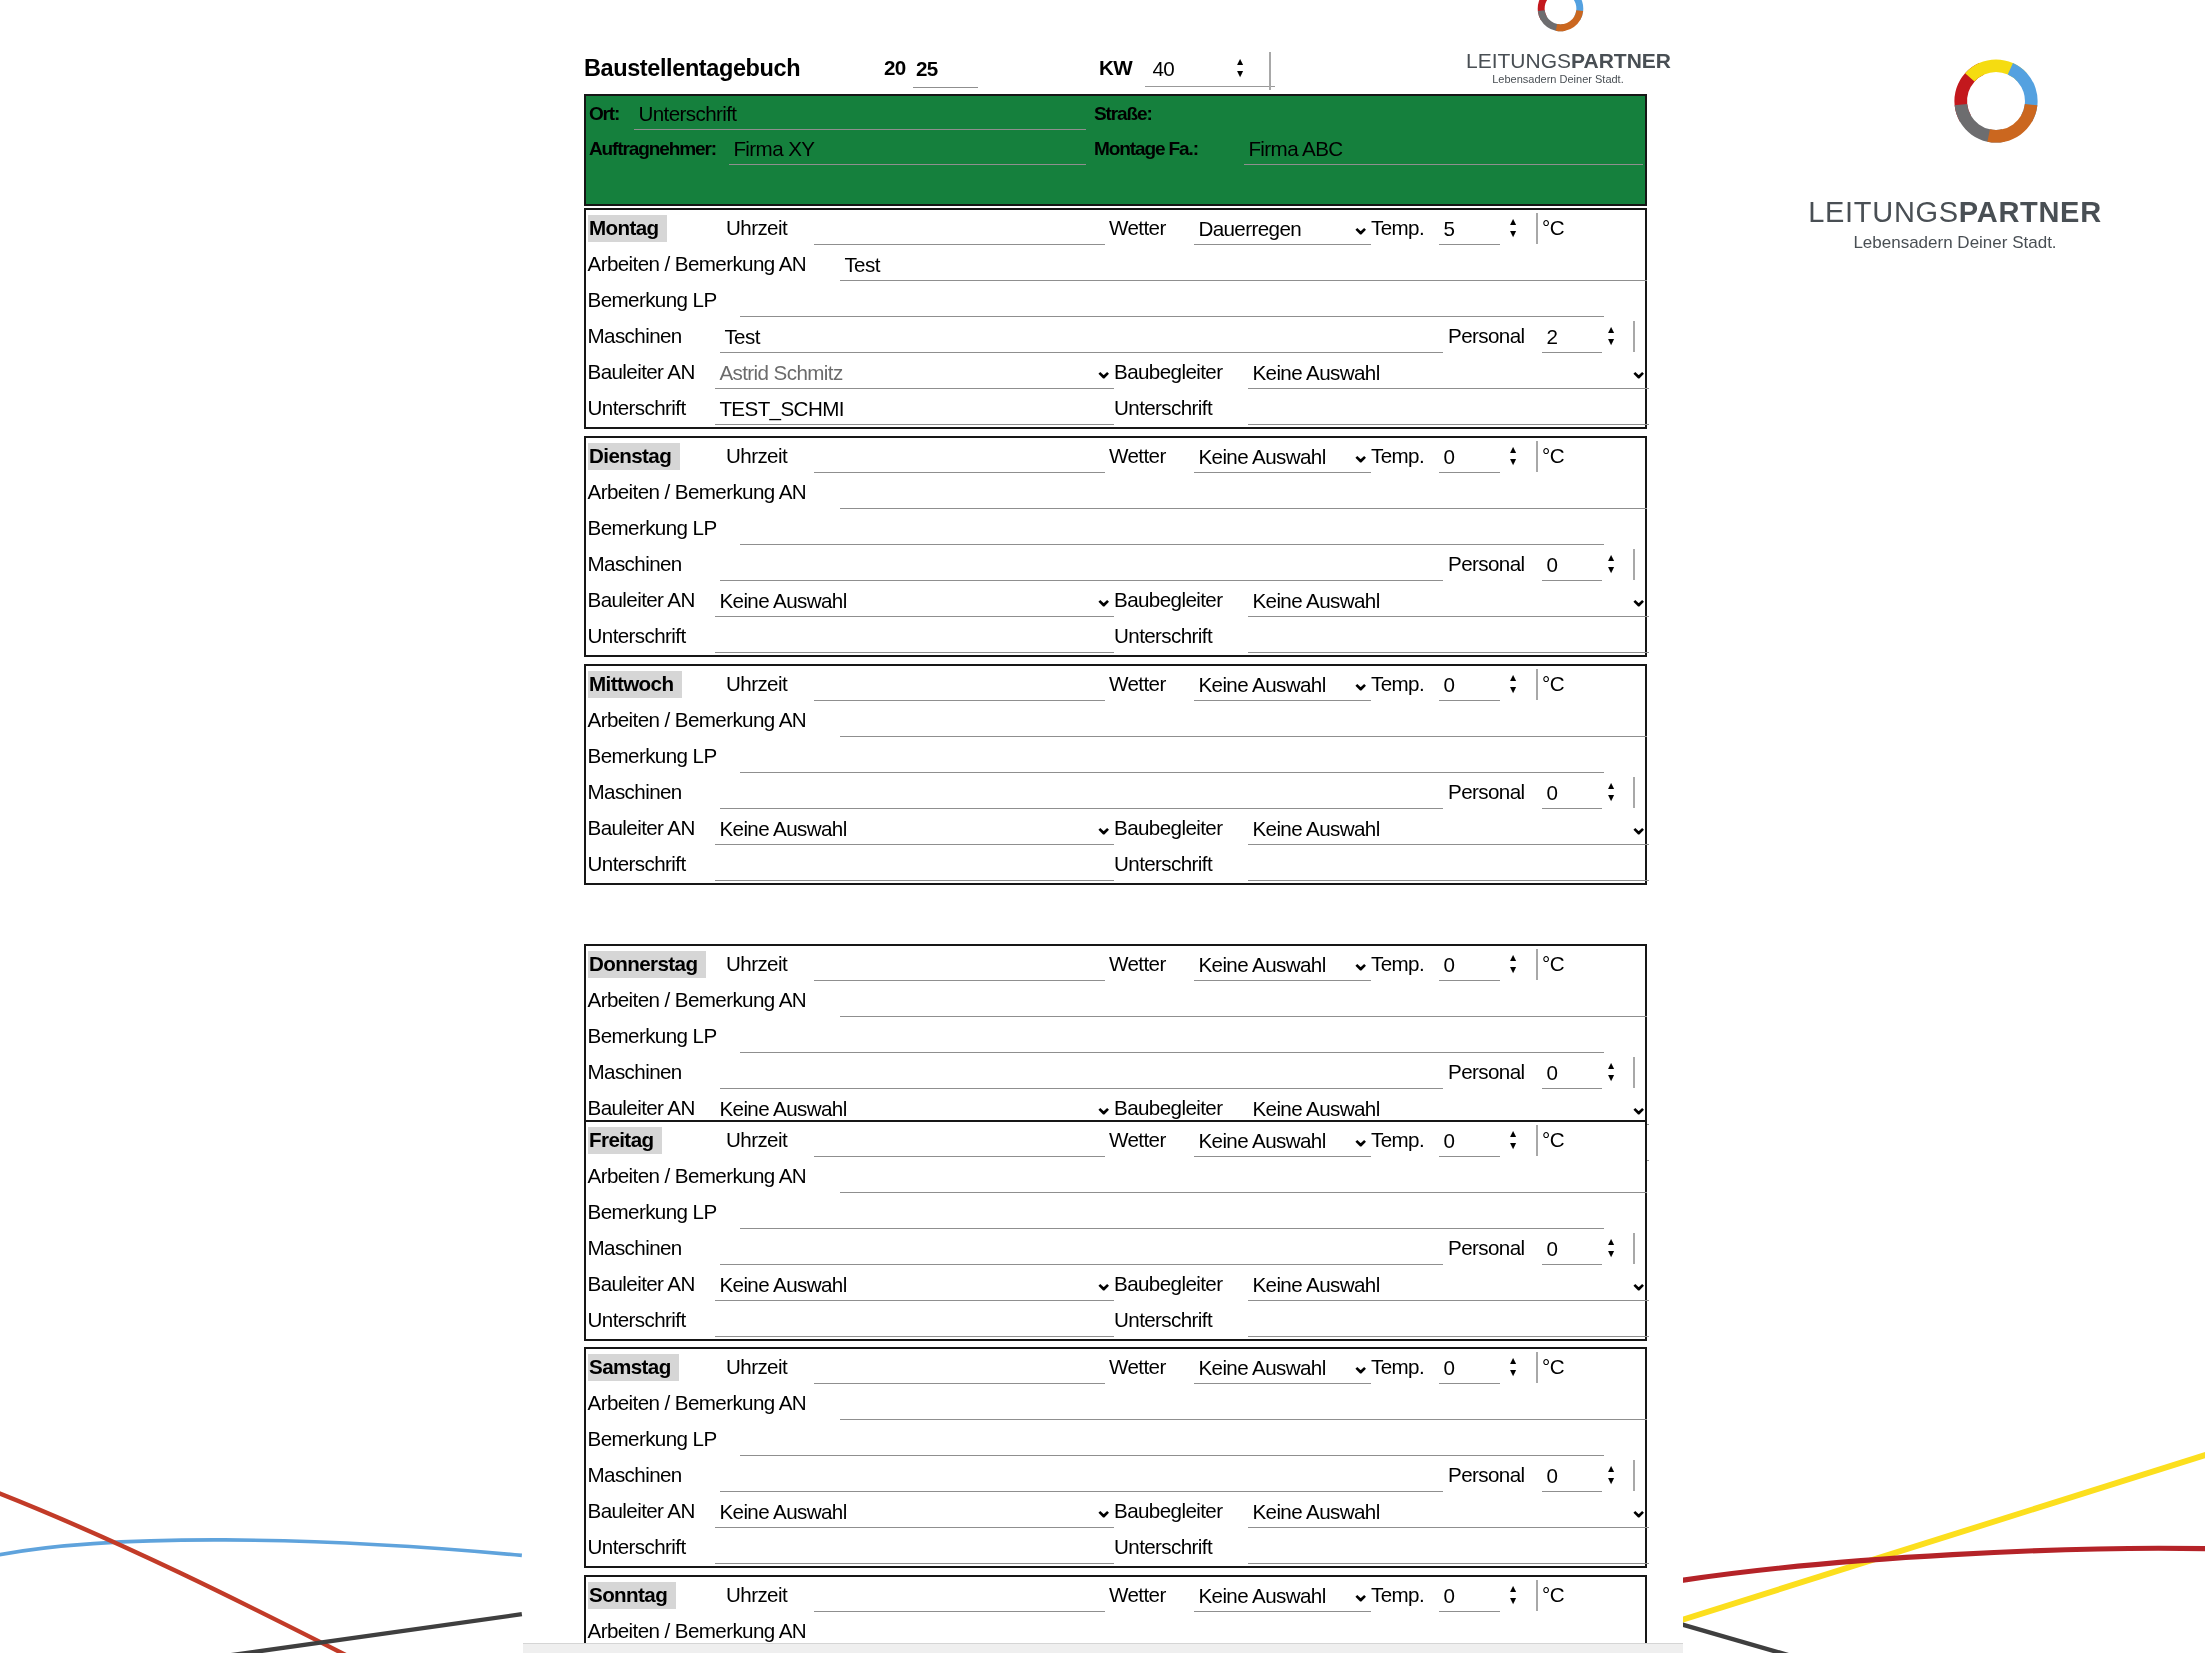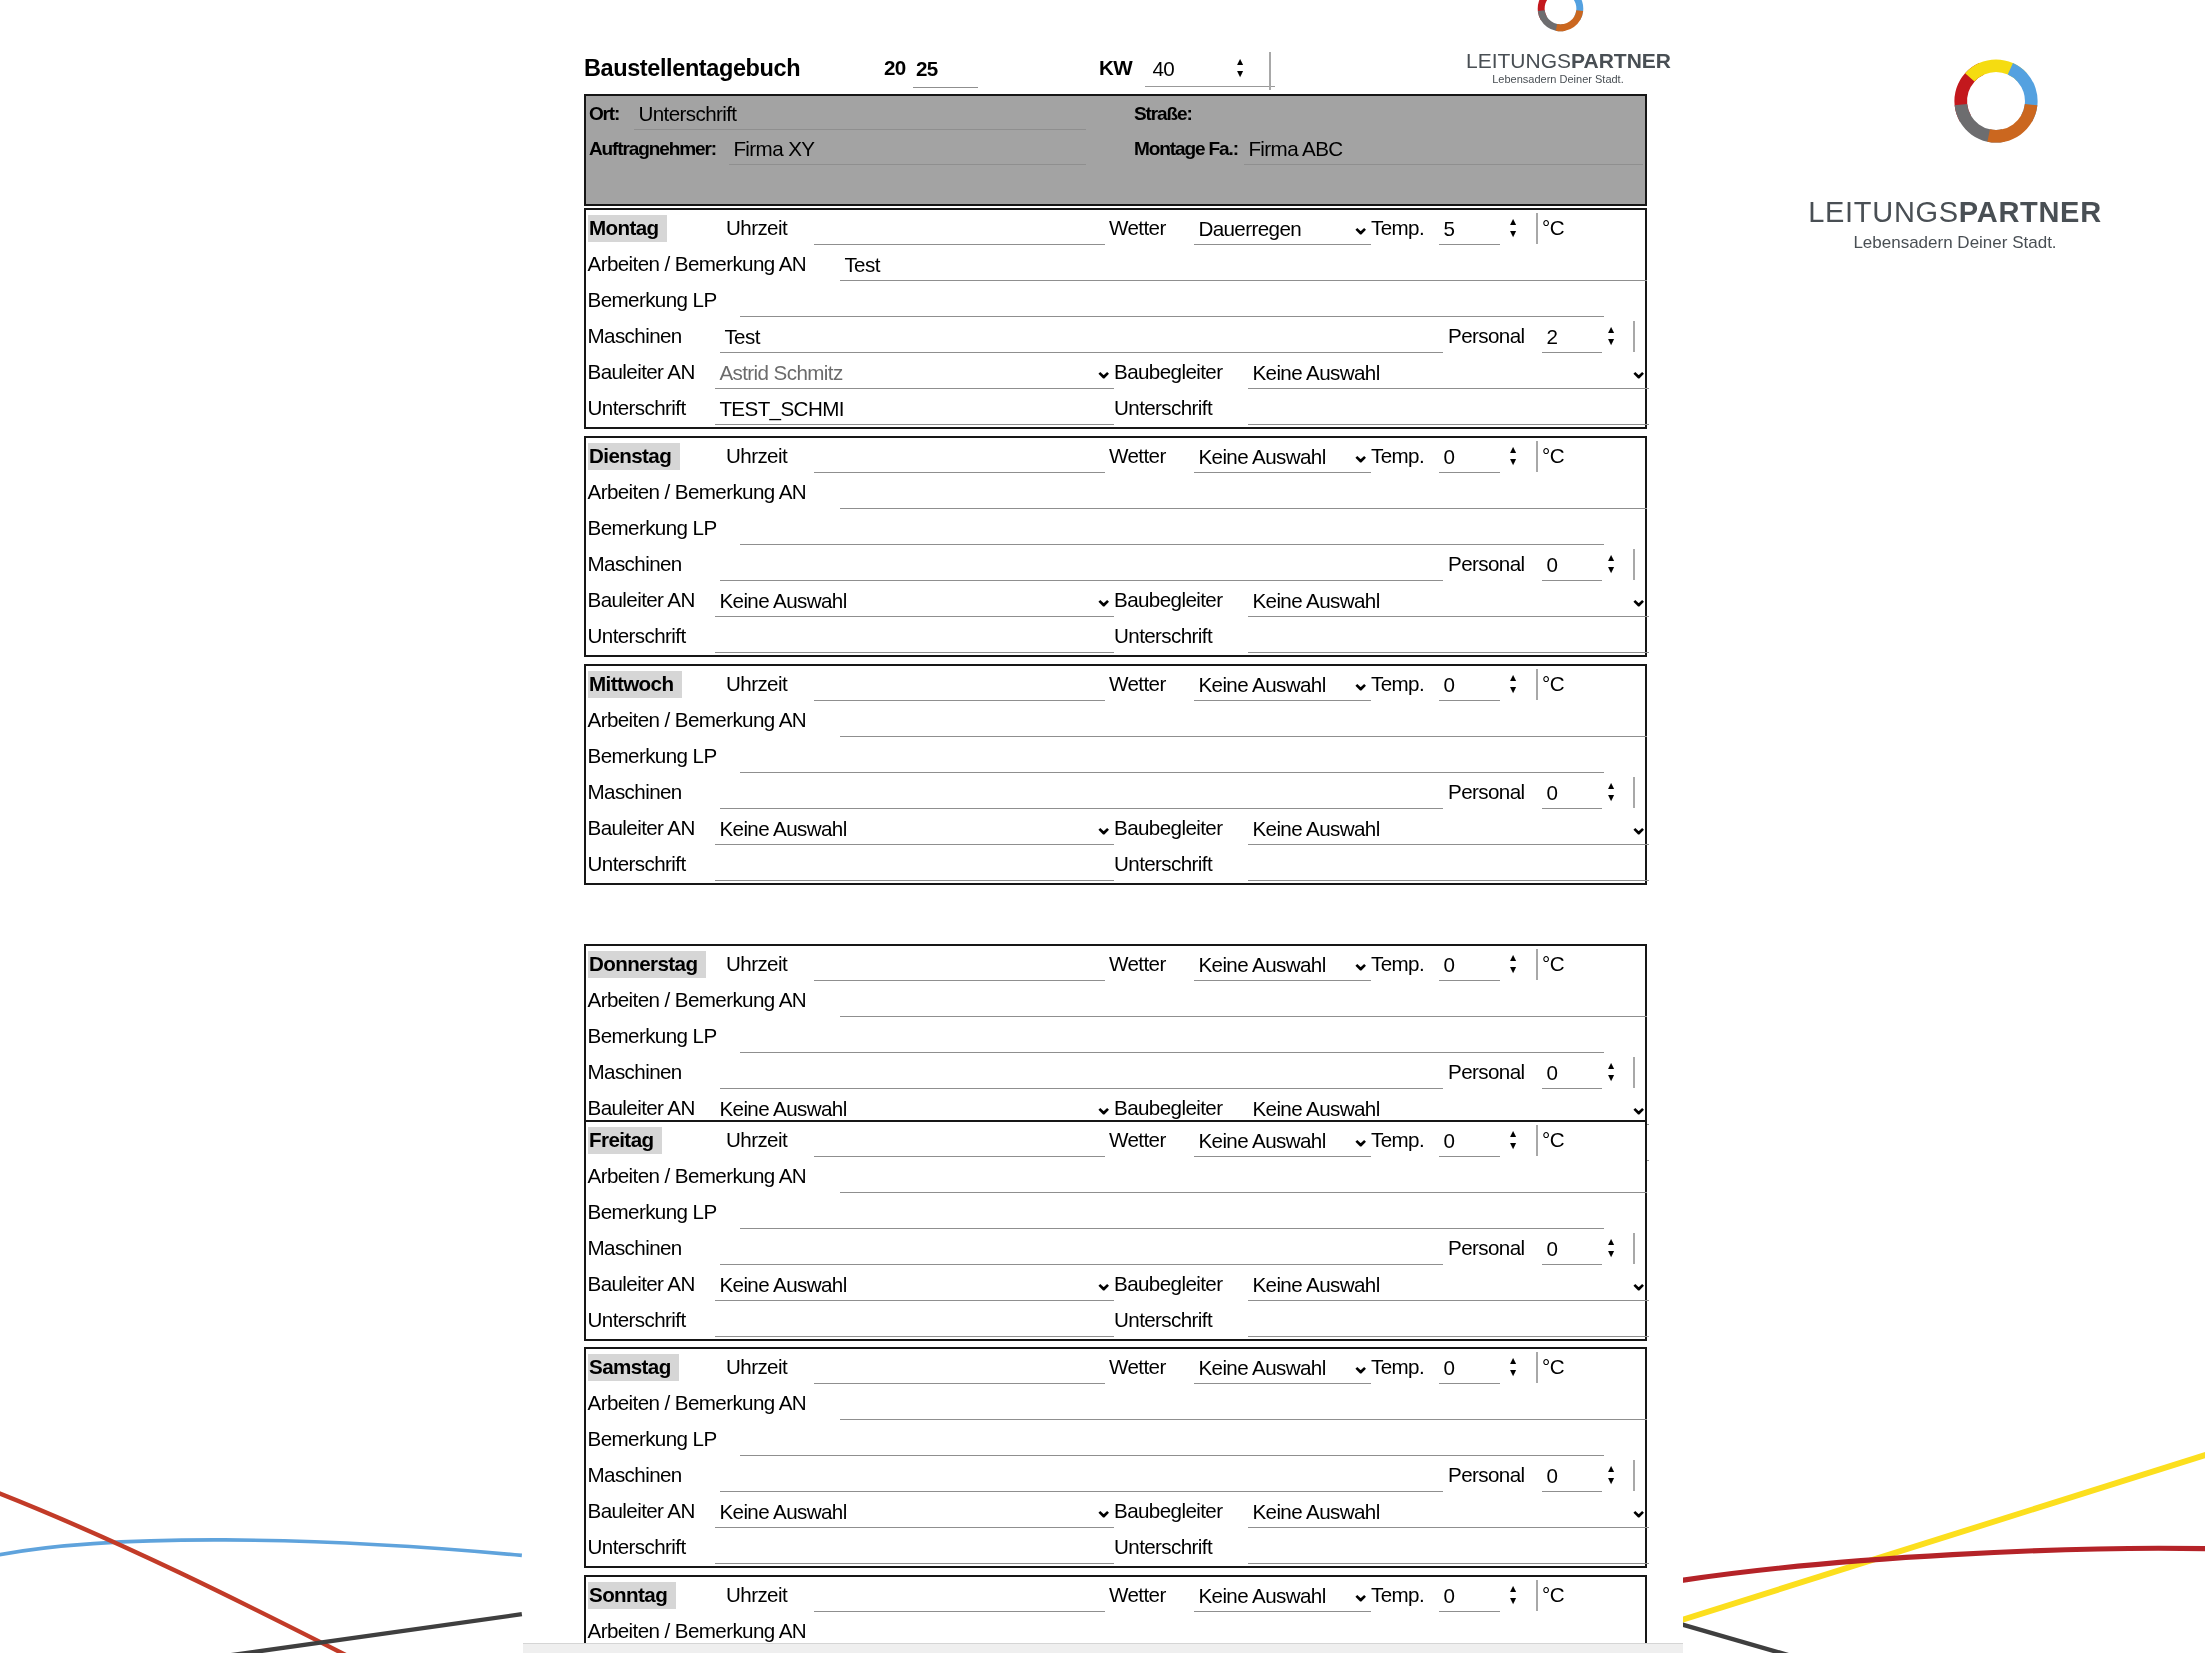--- a/index.html
+++ b/index.html
@@ -35,25 +35,25 @@
   .year-prefix{position:absolute;left:300px;top:0;line-height:40px;font-weight:bold;}
   .year-input{position:absolute;left:329px;top:4.4px;width:62px;height:35px;line-height:34px;
               border-bottom:1.5px solid #8f8f8f;font-weight:bold;padding-left:2.9px;}
   .kw-label{position:absolute;left:515px;top:0;line-height:40px;font-weight:bold;}
   .kw-input{position:absolute;left:561px;top:2.9px;width:123px;height:35px;line-height:35px;
             border-bottom:1.5px solid #999;padding-left:7.4px;}
   .kw-spin{left:651px;top:8.8px;}
   .kw-vline{position:absolute;left:685px;top:4.4px;width:1.5px;height:38px;background:#a8a8a8;}
 
   .header-table{position:absolute;left:0;top:94px;width:1063px;height:112px;
-                background:#a3a3a3;border:2.2px solid #161616;box-sizing:border-box;}
+                background:#15803d;border:2.2px solid #161616;box-sizing:border-box;}
   .hrow{position:absolute;left:0;width:1059px;height:35px;}
   .hrow.h1{top:0}.hrow.h2{top:35px}.hrow.h3{top:71px}
   .hlbl{position:absolute;line-height:35px;font-weight:bold;font-size:19px;letter-spacing:-1.1px;white-space:nowrap;}
-  .hl-left{left:2.9px}.hl-right{left:548px}
+  .hl-left{left:2.9px}.hl-right{left:508px}
   .hin{position:absolute;top:2.2px;height:31px;line-height:31px;border-bottom:1.5px solid #8f8f8f;
        padding-left:4.4px;white-space:nowrap;}
   .h-in-a{left:48px;width:448px}  .h-in-b{left:599px;width:454px}
   .h-in-c{left:143px;width:353px} .h-in-d{left:658px;width:395px}
   .h-in-e{left:96px;width:401px} .h-in-f{left:665px;width:388px}
 
   .day-block{position:absolute;left:0;width:1063px;height:221px;background:#fff;
              border:2.2px solid #161616;box-sizing:border-box;}
   .row{position:absolute;left:0;width:1059px;height:36px;}
   .r1{top:0}.r2{top:36px}.r3{top:72px}.r4{top:108px}.r5{top:144px}.r6{top:180px}

